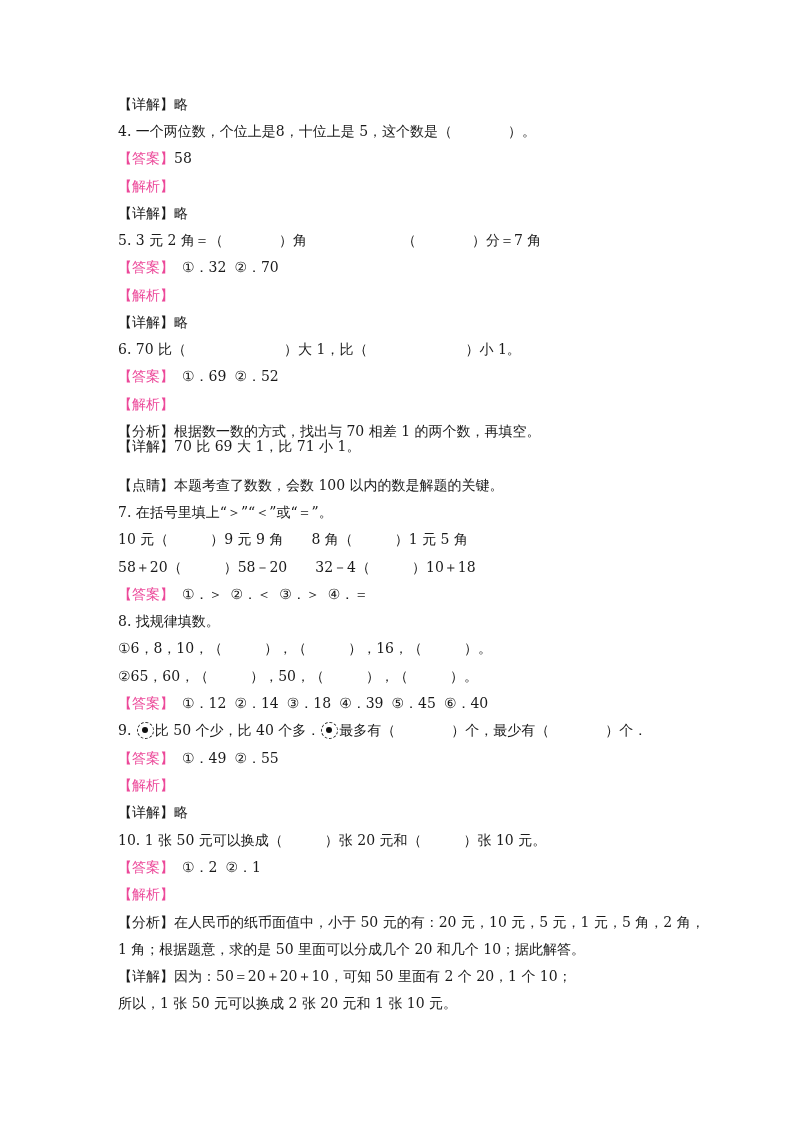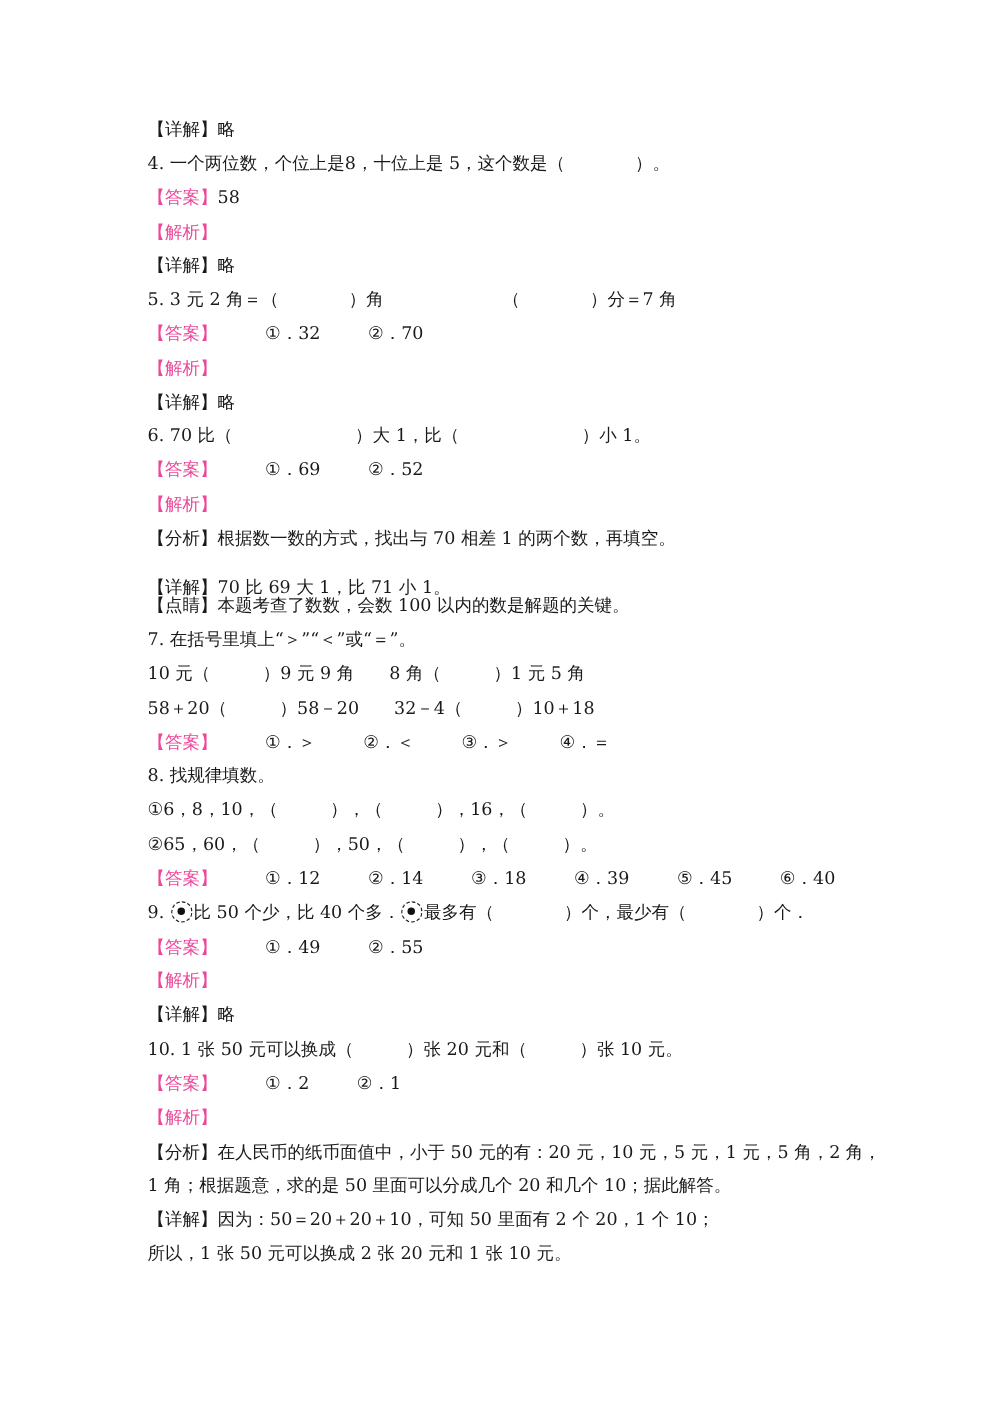--- a/index.html
+++ b/index.html
@@ -2,21 +2,21 @@
 <html><head>
 <meta charset="utf-8">
 <style>
   html, body { margin: 0; padding: 0; background: #ffffff; }
   body { width: 793px; height: 1122px; position: relative; overflow: hidden;
          font-family: "DejaVu Serif", "Liberation Serif", serif; color: #1a1a1a; }
   .page { position: absolute; left: 118px; top: 92px; width: 580px; }
   .line { position: absolute; left: 0; white-space: nowrap; font-size: 14px; line-height: 20px; }
   .tag-blue { color: #ec4899; }
   .tag-black { color: #1a1a1a; }
-  .ans-item { display: inline-block; margin-left: 38px; }
+  .ans-item { display: inline-block; margin-left: 8px; }
   .ans-item:first-of-type { margin-left: 30px; }
   .ball { display: inline-block; width: 17px; height: 17px; border-radius: 50%;
           border: 1.5px dashed #222; position: relative; vertical-align: -4px; box-sizing: border-box; margin: 0 1px; }
   .ball::after { content: ""; position: absolute; left: 4px; top: 4px; width: 6px; height: 6px;
           background: #111; border-radius: 50%; }
 </style>
 </head>
 <body>
 
 <div class="page">
@@ -47,21 +47,21 @@
   </div>
 
   <div class="line" style="top:247px">6.  70 比（　　　　　　　）大 1，比（　　　　　　　）小 1。</div>
   <div class="line" style="top:274px">
     <span class="tag-blue">【答案】</span><span class="ans-item">①．69</span><span class="ans-item">②．52</span>
   </div>
   <div class="line tag-blue" style="top:302px">【解析】</div>
   <div class="line" style="top:329px">
     <span>【分析】</span><span>根据数一数的方式，找出与 70 相差 1 的两个数，再填空。</span>
   </div>
-  <div class="line" style="top:368px">
+  <div class="line" style="top:344px">
     <span>【详解】</span><span>70 比 69 大 1，比 71 小 1。</span>
   </div>
   <div class="line" style="top:383px">
     <span>【点睛】</span><span>本题考查了数数，会数 100 以内的数是解题的关键。</span>
   </div>
 
   <div class="line" style="top:410px">7.  在括号里填上“＞”“＜”或“＝”。</div>
   <div class="line" style="top:437px">10 元（　　　）9 元 9 角　　8 角（　　　）1 元 5 角</div>
   <div class="line" style="top:465px">58＋20（　　　）58－20　　32－4（　　　）10＋18</div>
   <div class="line" style="top:492px">

